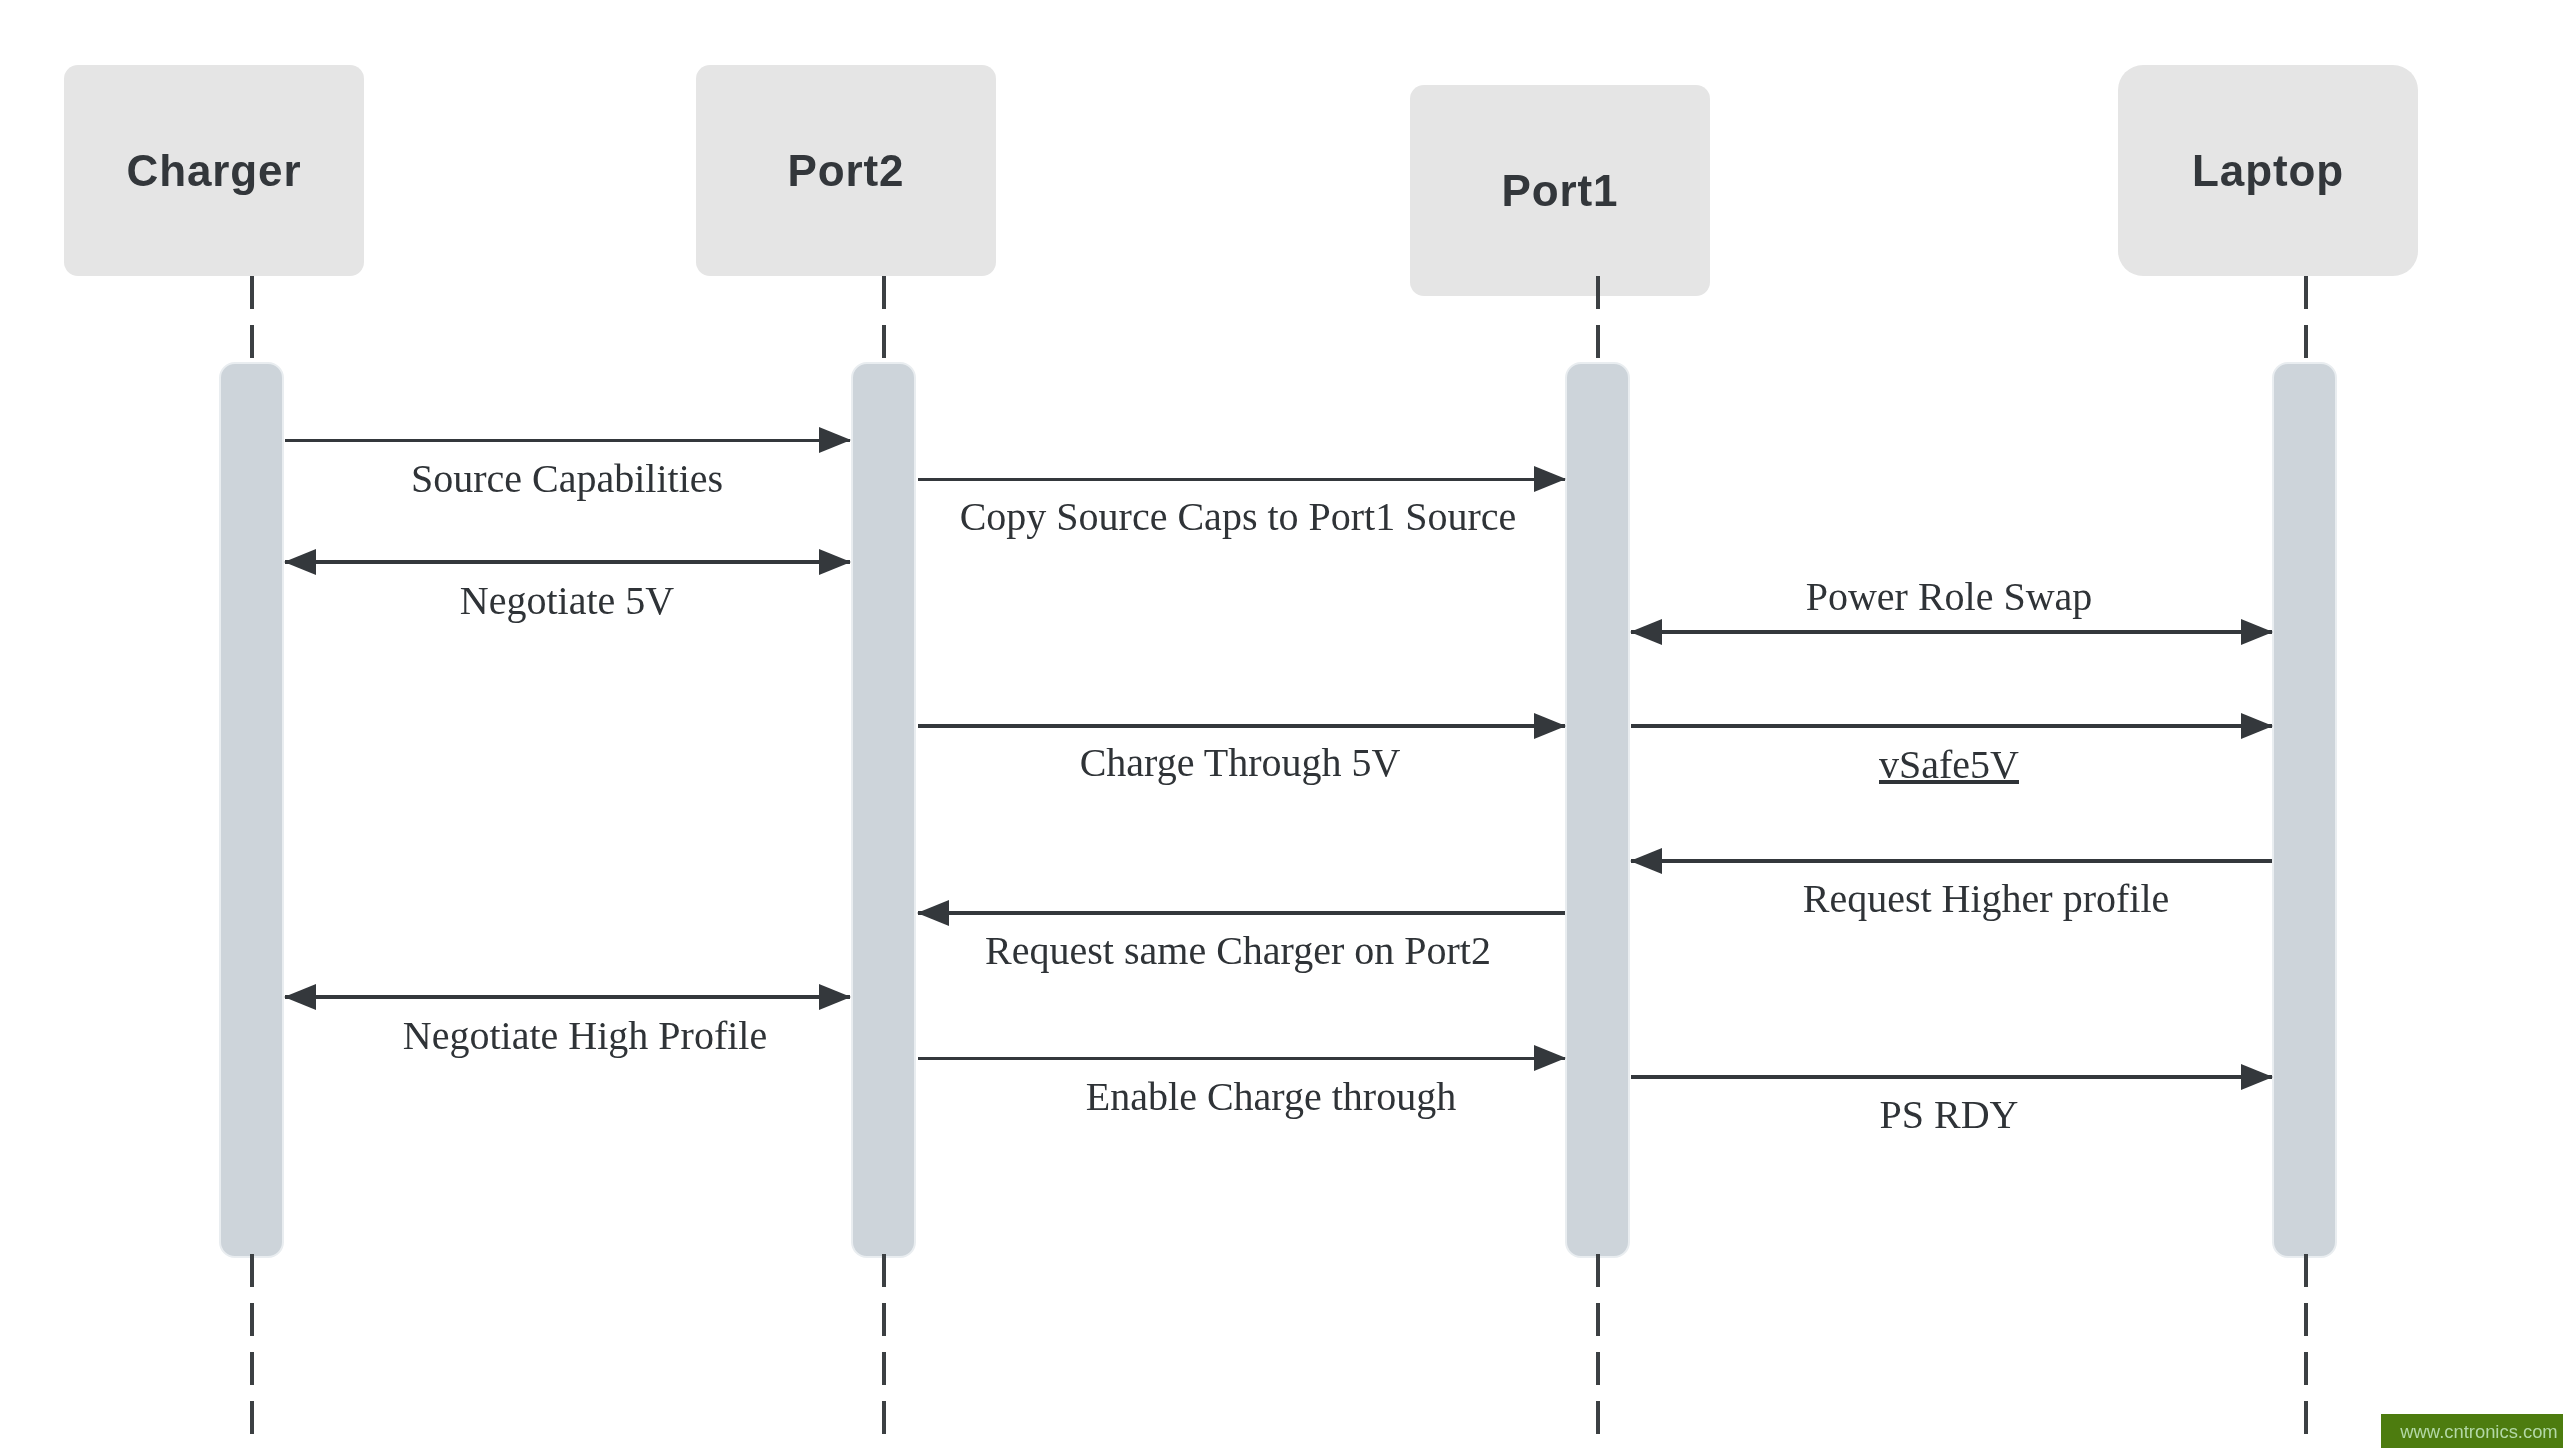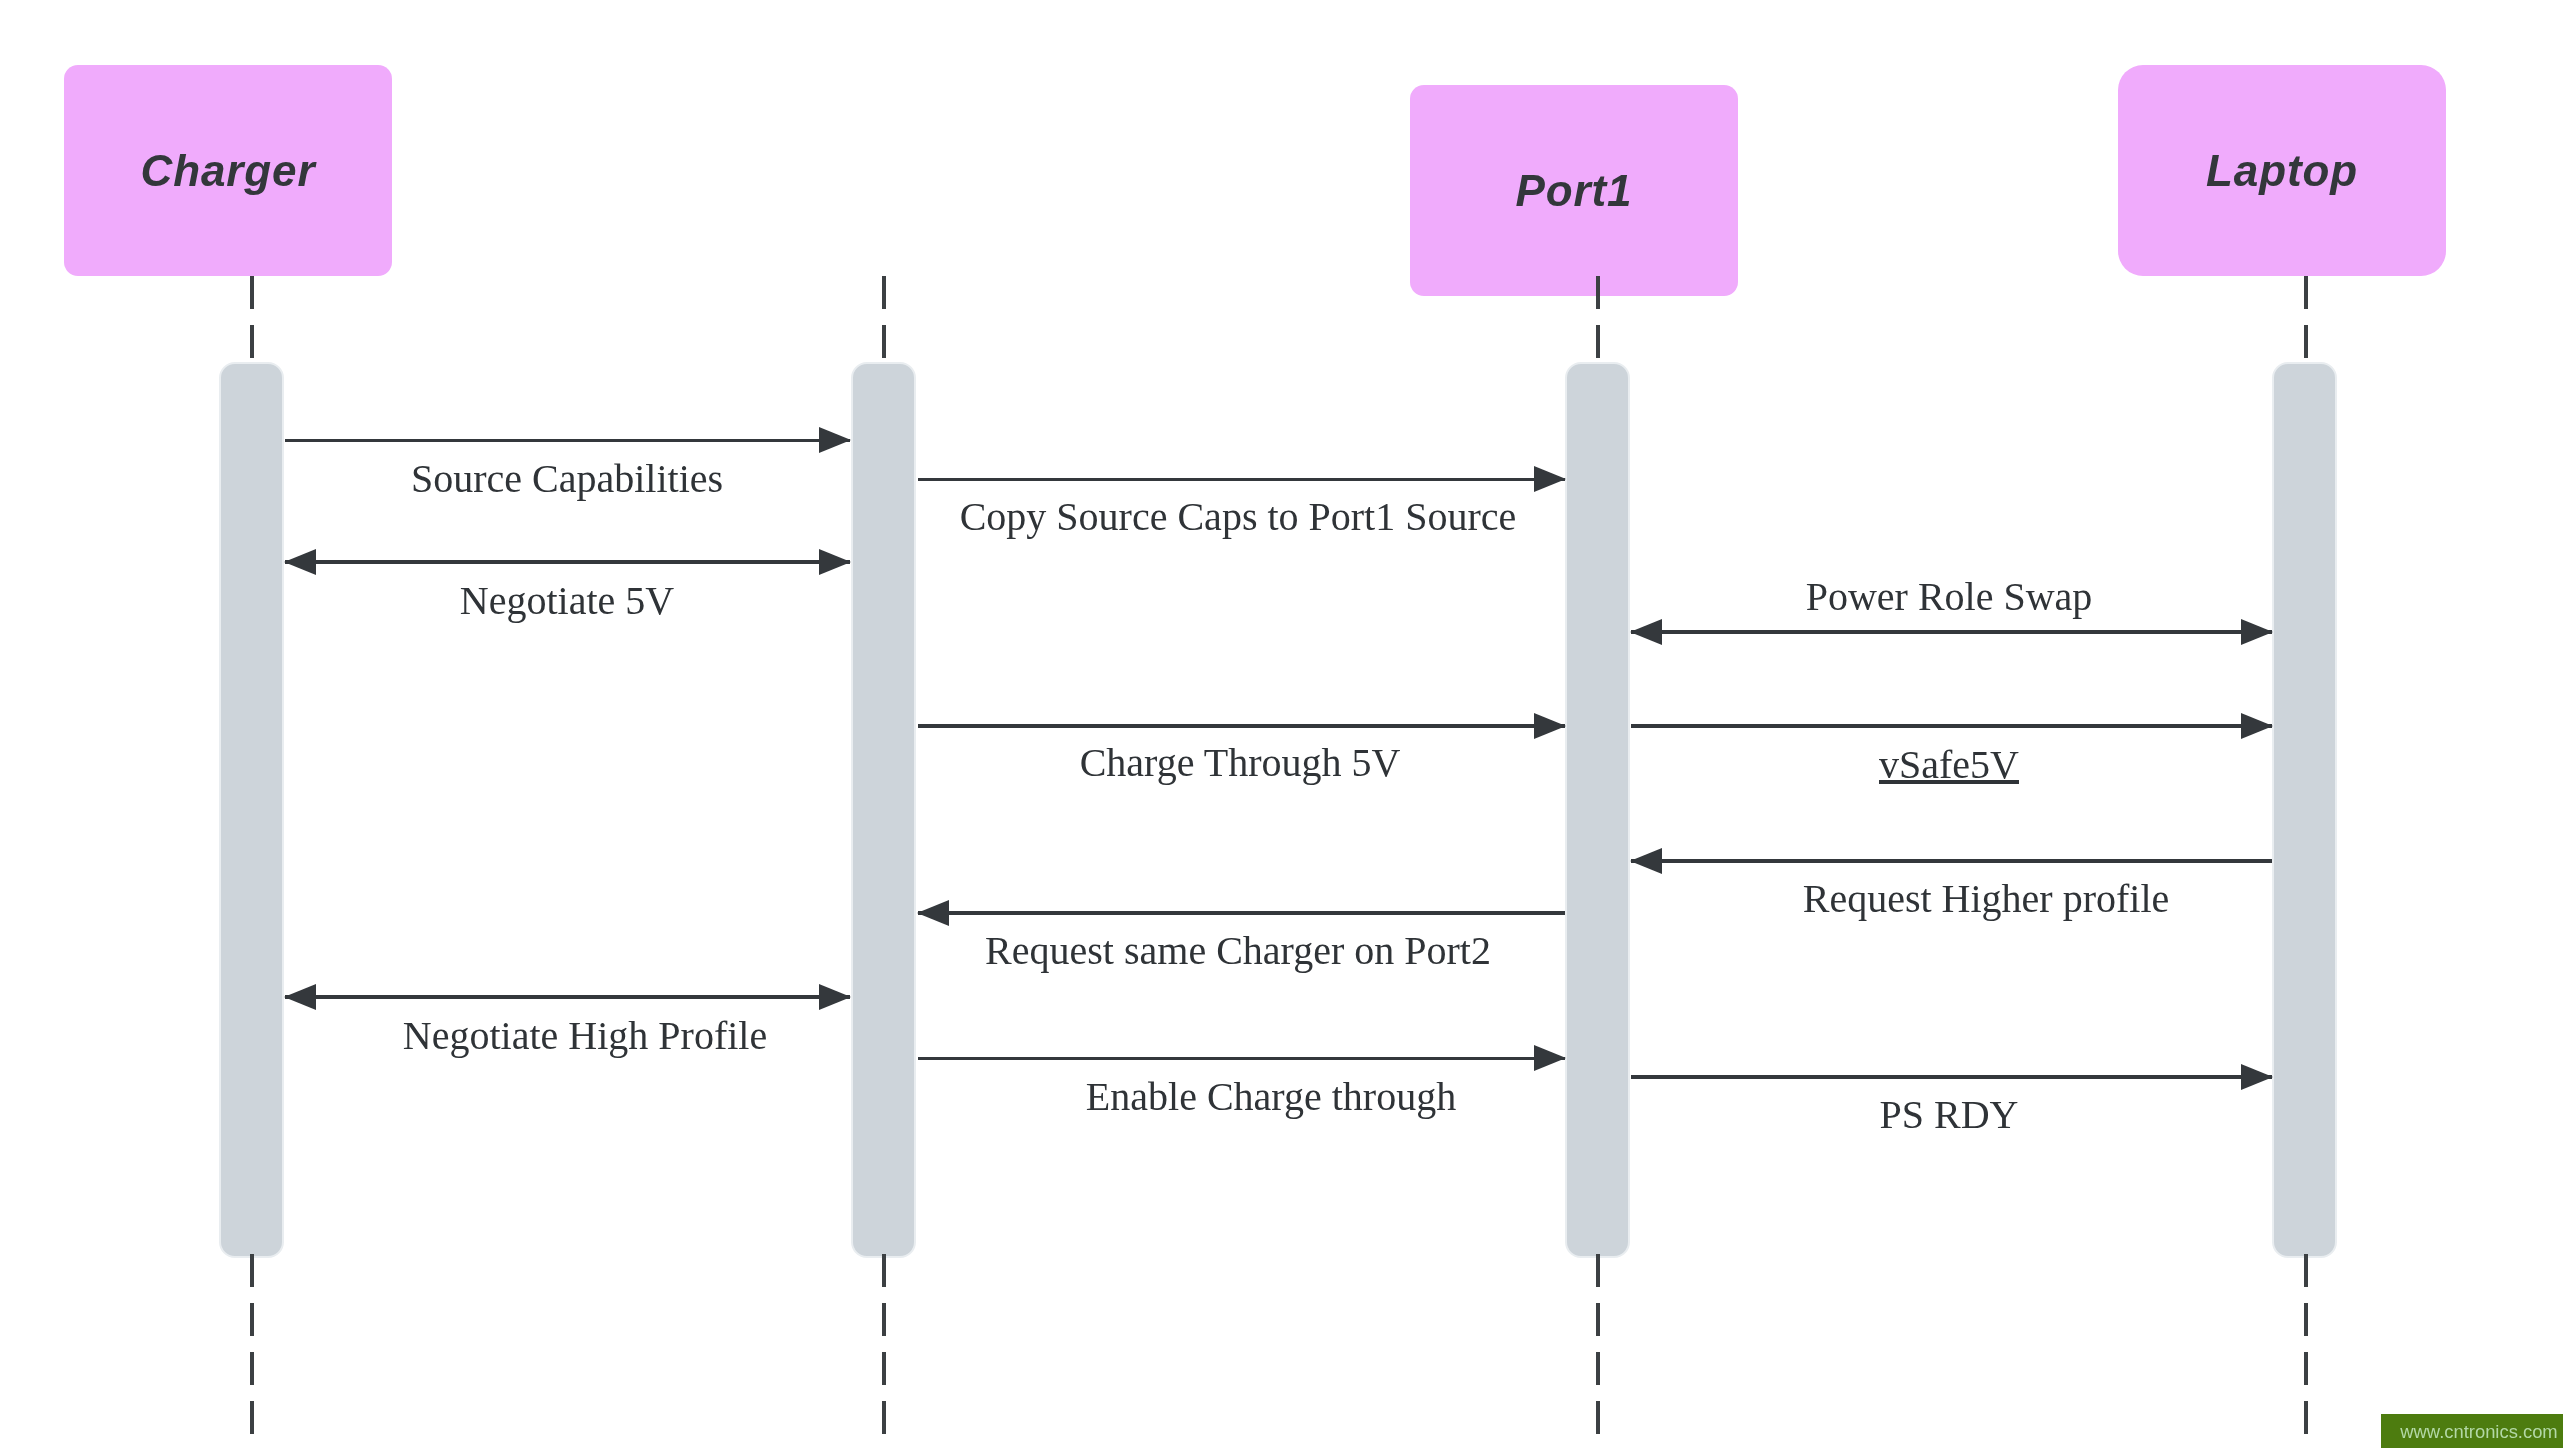--- a/index.html
+++ b/index.html
@@ -1,23 +1,23 @@
 <!DOCTYPE html>
 <html style="font-size:14px"><head>
 <meta charset="utf-8">
 <style>
   html,body{margin:0;padding:0;background:#ffffff;}
   .canvas{
     position:relative;width:2563px;height:1449px;background:#ffffff;
     overflow:hidden;font-family:"Liberation Sans",sans-serif;
   }
   .actor{
-    position:absolute;top:65px;width:328px;height:211px;
-    background:#f0abfc;border-radius:14px;
-    display:flex;align-items:center;justify-content:center;font-style:italic;
+    position:absolute;top:65px;width:300px;height:211px;
+    background:#e5e5e5;border-radius:14px;
+    display:flex;align-items:center;justify-content:center;
   }
   .actor .actor-name{
     font-weight:bold;font-size:44px;color:#33373b;letter-spacing:0.9px;
   }
   .lifeline{
     position:absolute;width:3.5px;
     background:repeating-linear-gradient(to bottom,#3c4043 0 33px,rgba(0,0,0,0) 33px 49px);
   }
   .activation{
     position:absolute;top:362px;height:892px;width:61px;
@@ -51,20 +51,23 @@
   }
 </style>
 </head>
 <body>
 
 <div class="canvas">
 
   
   <div class="actor" style="left:64px;">
     <span class="actor-name">Charger</span>
+  </div>
+  <div class="actor" style="left:696px;">
+    <span class="actor-name">Port2</span>
   </div>
   <div class="actor" style="left:1410px;margin-top:20px;">
     <span class="actor-name">Port1</span>
   </div>
   <div class="actor" style="left:2118px;border-radius:25px;">
     <span class="actor-name">Laptop</span>
   </div>
 
   
   <div class="lifeline" style="left:250px;top:276px;height:86px;"></div>

